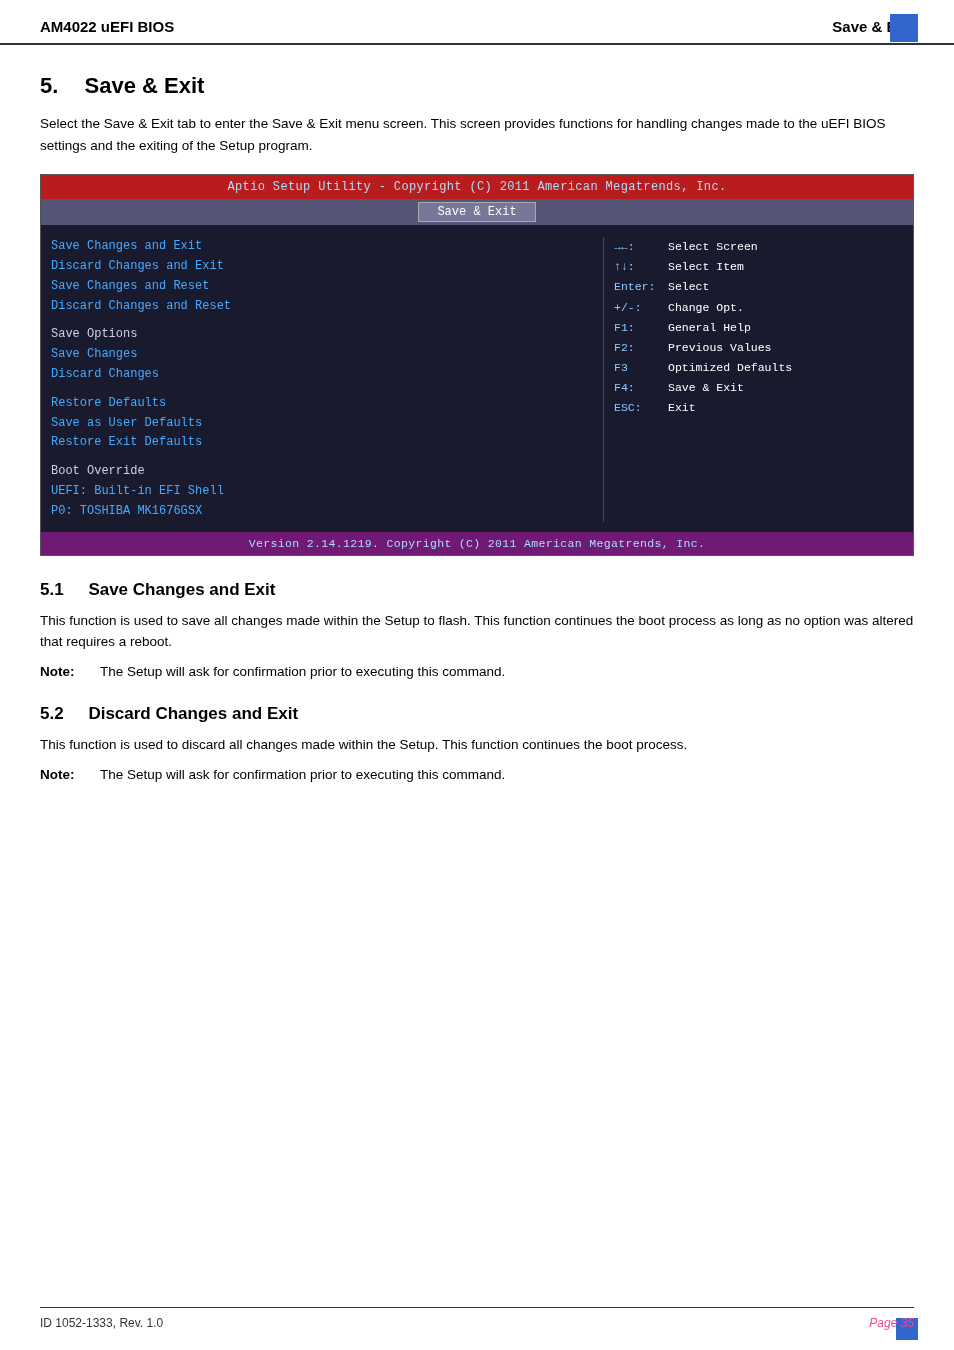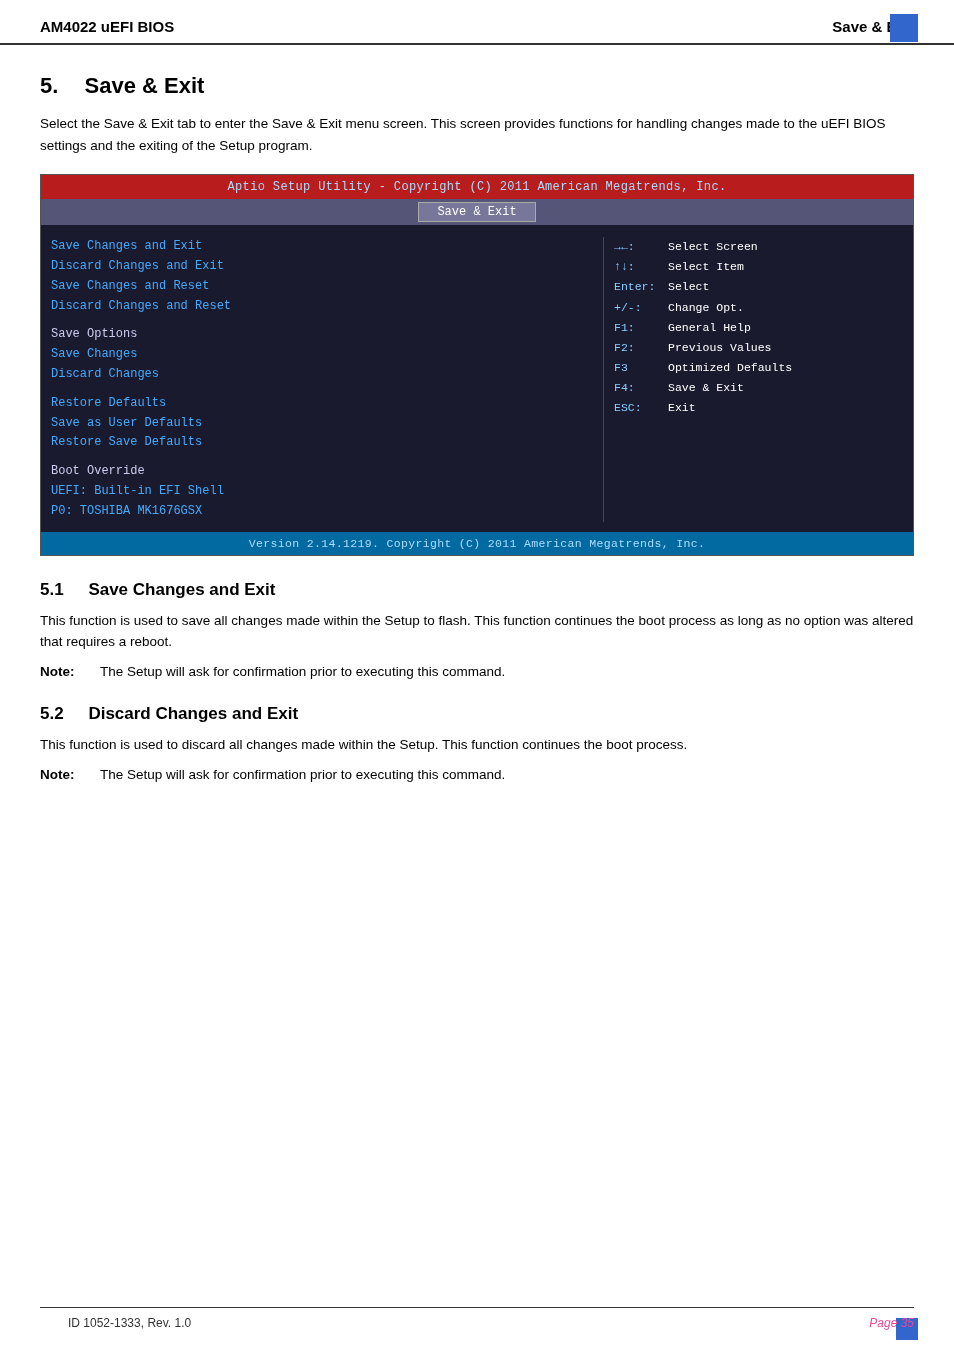--- a/index.html
+++ b/index.html
@@ -117,21 +117,21 @@
       gap: 6px;
     }
     .bios-right-key {
       color: #88ccff;
       min-width: 48px;
     }
     .bios-right-val {
       color: #ffffff;
     }
     .bios-footer {
-      background: #0369a1;
+      background: #701a75;
       color: #aaddff;
       text-align: center;
       padding: 5px 0;
       font-size: 11.5px;
       letter-spacing: 0.03em;
     }
 
     
     .sub-section {
       margin-bottom: 22px;
@@ -170,21 +170,20 @@
       right: 40px;
       border-top: 1.5px solid #333;
       padding-top: 8px;
       display: flex;
       justify-content: space-between;
       align-items: center;
       font-size: 12px;
     }
     .page-footer-left {
       color: #333;
-      margin-left: 28px;
     }
     .page-footer-right {
       color: #ec4899;
       font-style: italic;
     }
 
     
     .top-right-box {
       position: absolute;
       top: 14px;
@@ -233,21 +232,21 @@
           <div class="bios-left-item">Discard Changes and Exit</div>
           <div class="bios-left-item">Save Changes and Reset</div>
           <div class="bios-left-item">Discard Changes and Reset</div>
           <div class="bios-spacer"></div>
           <div class="bios-left-item white-text">Save Options</div>
           <div class="bios-left-item">Save Changes</div>
           <div class="bios-left-item">Discard Changes</div>
           <div class="bios-spacer"></div>
           <div class="bios-left-item">Restore Defaults</div>
           <div class="bios-left-item">Save as User Defaults</div>
-          <div class="bios-left-item">Restore Save Defaults</div>
+          <div class="bios-left-item">Restore Exit Defaults</div>
           <div class="bios-spacer"></div>
           <div class="bios-left-item white-text">Boot Override</div>
           <div class="bios-left-item">UEFI: Built-in EFI Shell</div>
           <div class="bios-left-item">P0: TOSHIBA MK1676GSX</div>
         </div>
       <div class="bios-right" id="bios-key-right">
 
       <div class="bios-right-row">
             <span class="bios-right-key">→←:</span>
             <span class="bios-right-val">Select Screen</span>

